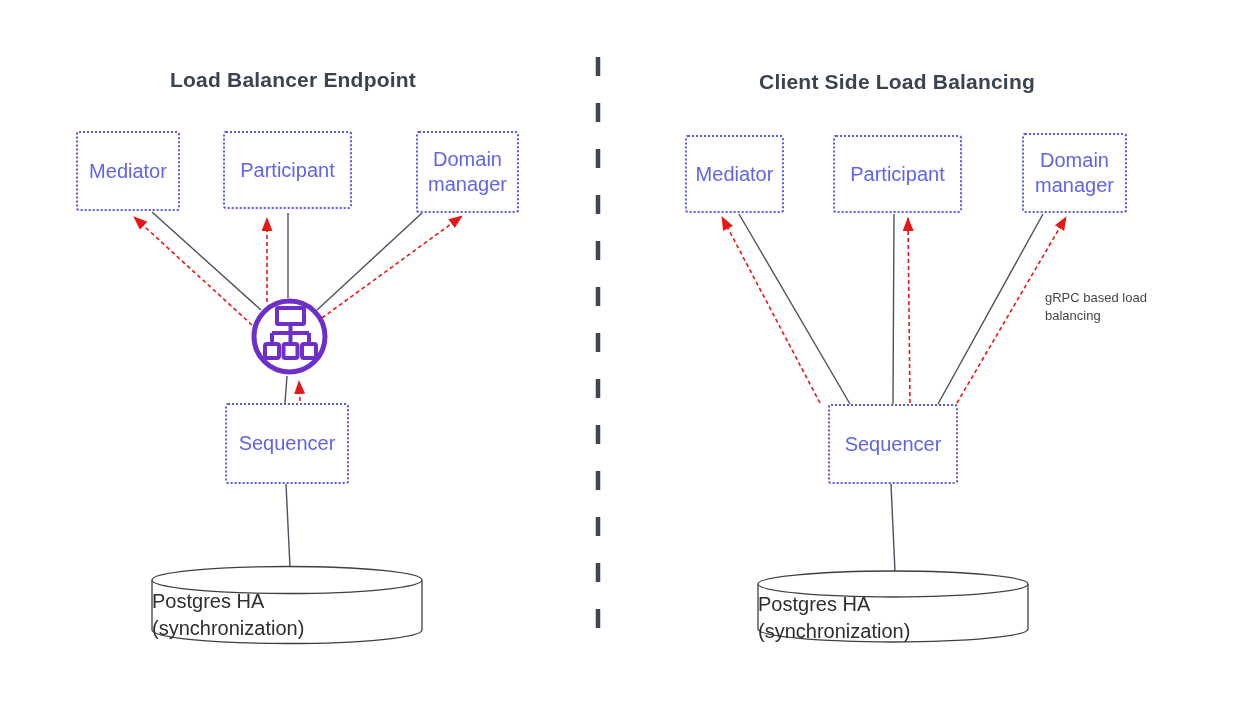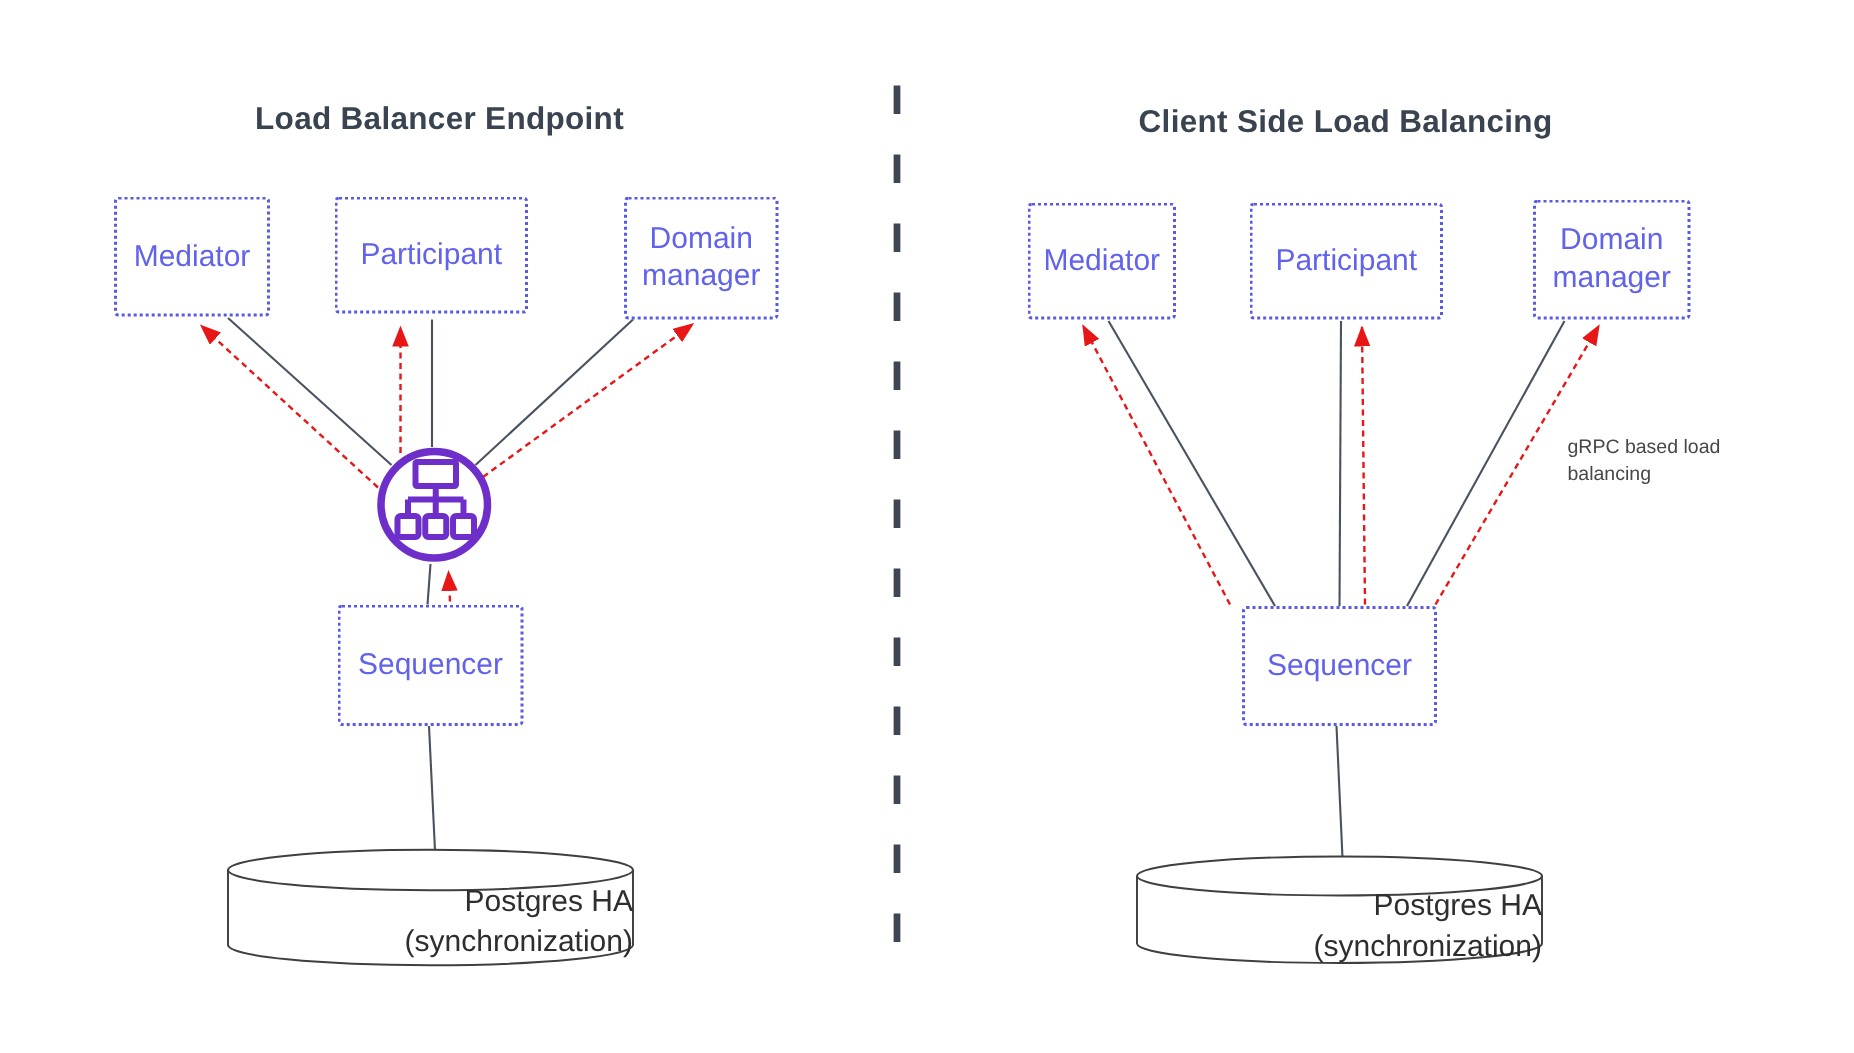--- a/index.html
+++ b/index.html
@@ -20,21 +20,21 @@
     position:absolute;box-sizing:border-box;
     border:2.5px dotted #575ae2;border-radius:3px;
     color:#6163ea;font-size:20px;
     display:flex;align-items:center;justify-content:center;
     text-align:center;line-height:1.25;
     background:transparent;
   }
   .db-label{
     position:absolute;
     color:#2e2e2e;font-size:20px;line-height:27px;
-    text-align:right;
+    text-align:left;
   }
   .annotation{
     position:absolute;
     color:#474747;font-size:13px;line-height:1.4;
   }
   .lb-icon{position:absolute;}
 </style>
 </head>
 <body>
 

